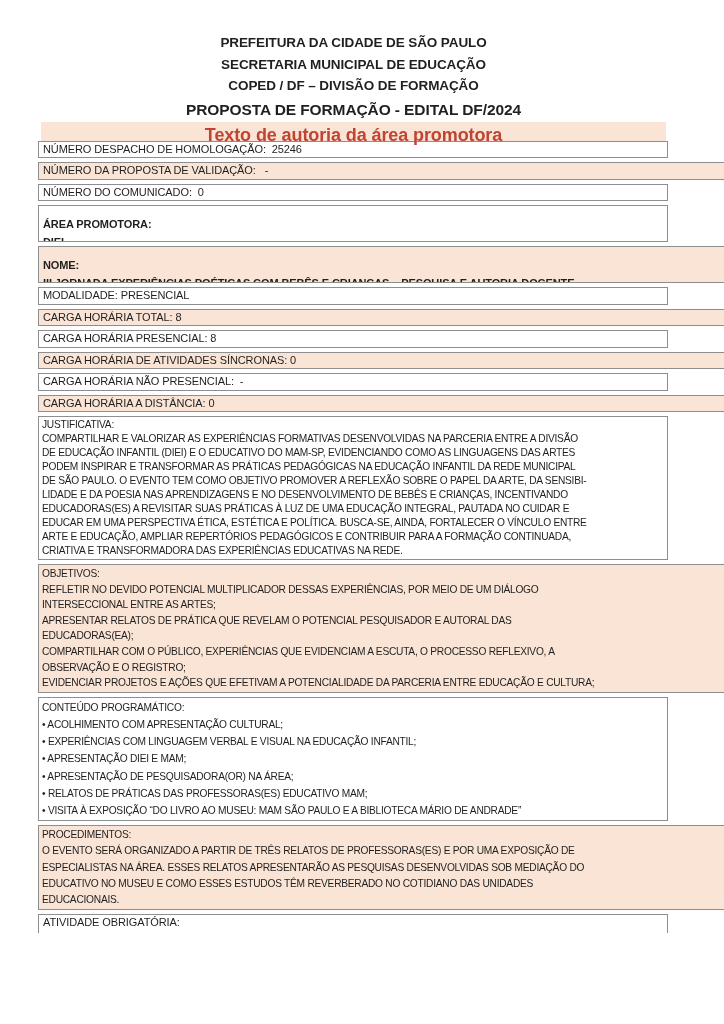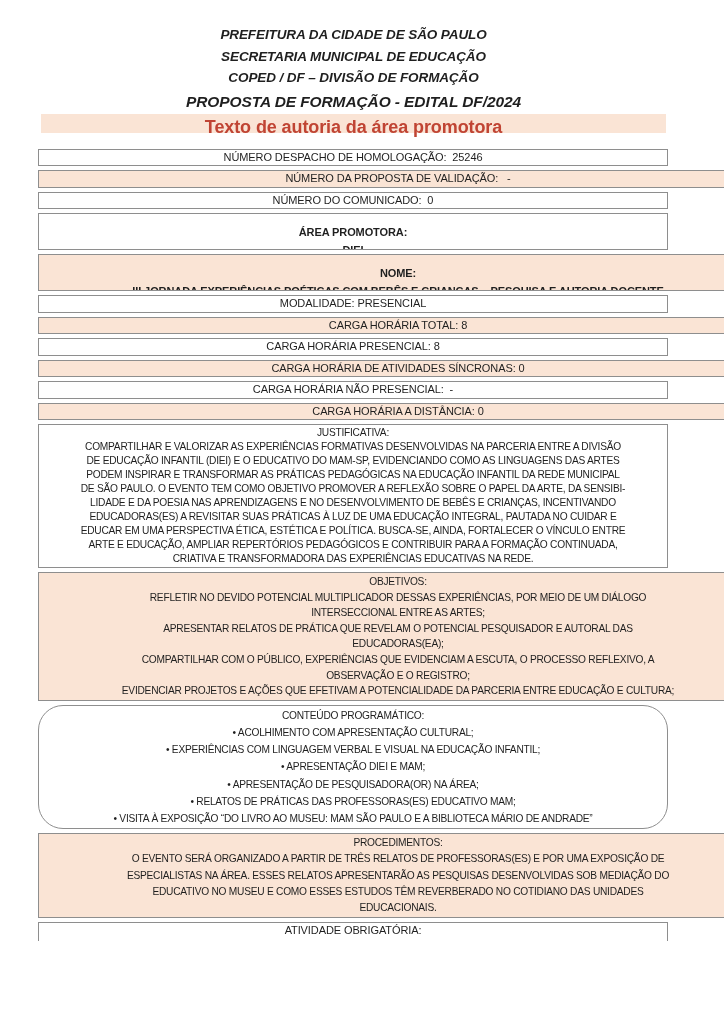--- a/index.html
+++ b/index.html
@@ -6,25 +6,24 @@
   body{background:#ffffff;}
   .page{
     position:relative;
     width:724px;height:1024px;
     background:#ffffff;
     overflow:hidden;
     font-family:"Liberation Sans","DejaVu Sans",sans-serif;
     color:var(--text,#1f1f1f);
   }
   .org-header{
-    padding-top:24px;
+    padding-top:32px;
     margin-left:41px;
     width:625px;
     text-align:center;
-    font-style:italic;
   }
   .org-line{
     font-weight:bold;
     font-size:13.5px;
     line-height:21.5px;
     letter-spacing:-0.1px;
   }
   .doc-title{
     font-weight:bold;
     font-size:15.5px;
@@ -38,23 +37,22 @@
     background:var(--shaded,#fae4d5);
     color:var(--accent,#c04433);
     font-weight:bold;
     font-size:18px;
     line-height:26px;
     text-align:center;
     letter-spacing:-0.1px;
   }
   .rows{
     margin-left:38px;
-    margin-top:16px;
+    margin-top:0;
     width:630px;
-    text-align:center;
   }
   .row{
     box-sizing:border-box;
     width:630px;
     border:1px solid var(--border,#8e8e8e);
     padding:0 4px;
     margin-bottom:4px;
     font-size:11px;
     line-height:15.5px;
     height:17.5px;
@@ -74,21 +72,21 @@
   }
   .row.bold{font-weight:bold;}
   .row.para{
     height:auto;
     padding:1px 3px;
     font-size:10.2px;
     letter-spacing:-0.25px;
   }
   .p-just{line-height:14px;}
   .p-obj{line-height:15.6px;}
-  .p-cont{line-height:17.2px;border-radius:25px;}
+  .p-cont{line-height:17.2px;}
   .p-proc{line-height:16.2px;}
   .row.cut{
     height:19px;
     border-bottom:none;
     margin-bottom:0;
   }
 </style>
 </head>
 <body>
 

